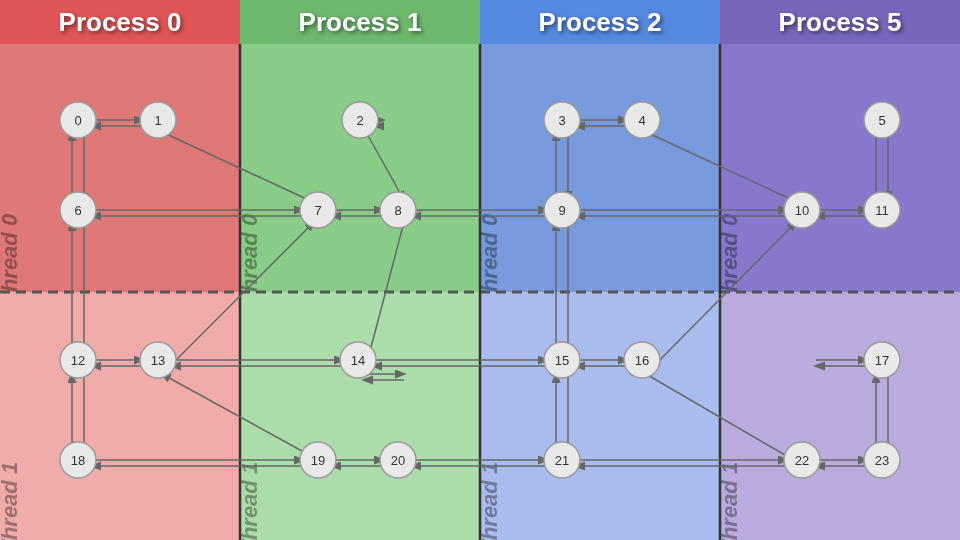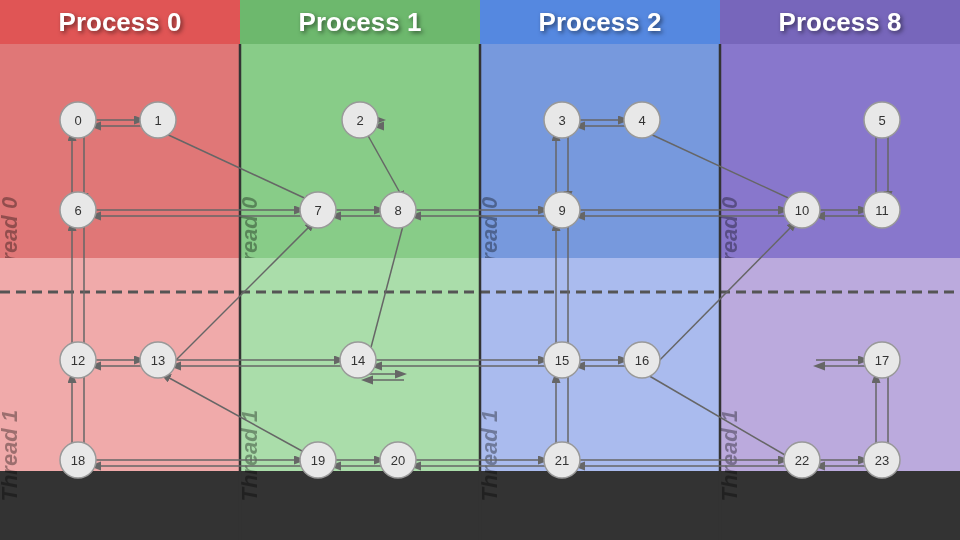--- a/index.html
+++ b/index.html
@@ -1,20 +1,20 @@
 <!DOCTYPE html>
 <html><head>
   <meta charset="utf-8">
   <style>
     * { box-sizing: border-box; margin: 0; padding: 0; }
     body { width: 960px; height: 540px; overflow: hidden; font-family: Arial, sans-serif; background: #333; }
 
     .main-container {
       width: 960px;
-      height: 471px;
+      height: 540px;
       display: grid;
       grid-template-columns: 240px 240px 240px 240px;
       grid-template-rows: 44px 1fr 1fr;
       position: relative;
     }
 
     
     .process-header {
       display: flex;
       align-items: center;
@@ -100,21 +100,21 @@
   <div class="process-header p0-header">
     <span>Process 0</span>
   </div>
   <div class="process-header p1-header">
     <span>Process 1</span>
   </div>
   <div class="process-header p2-header">
     <span>Process 2</span>
   </div>
   <div class="process-header p3-header">
-    <span>Process 8</span>
+    <span>Process 5</span>
   </div>
 
   <div class="process-cell p0-t0">
     <span class="thread-label t0-label">Thread 0</span>
   </div>
   <div class="process-cell p1-t0">
     <span class="thread-label t0-label">Thread 0</span>
   </div>
   <div class="process-cell p2-t0">
     <span class="thread-label t0-label">Thread 0</span>

